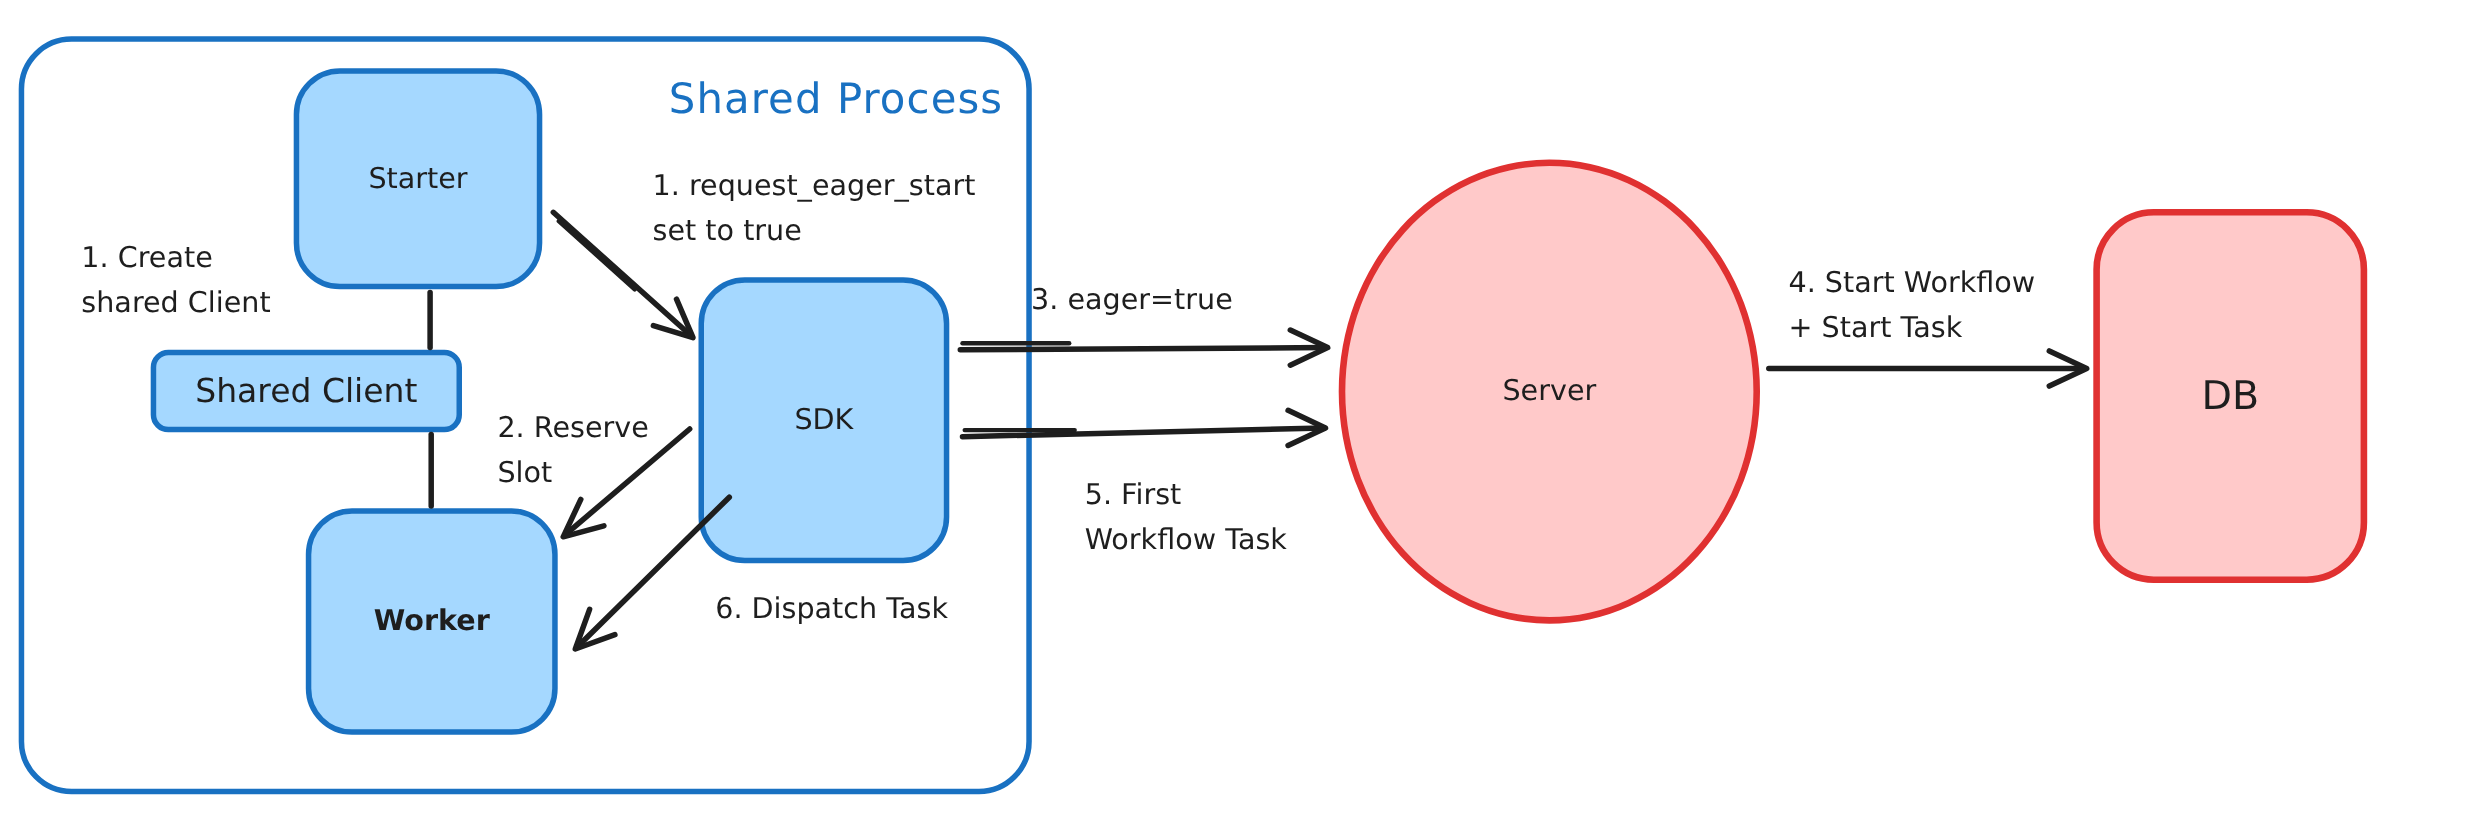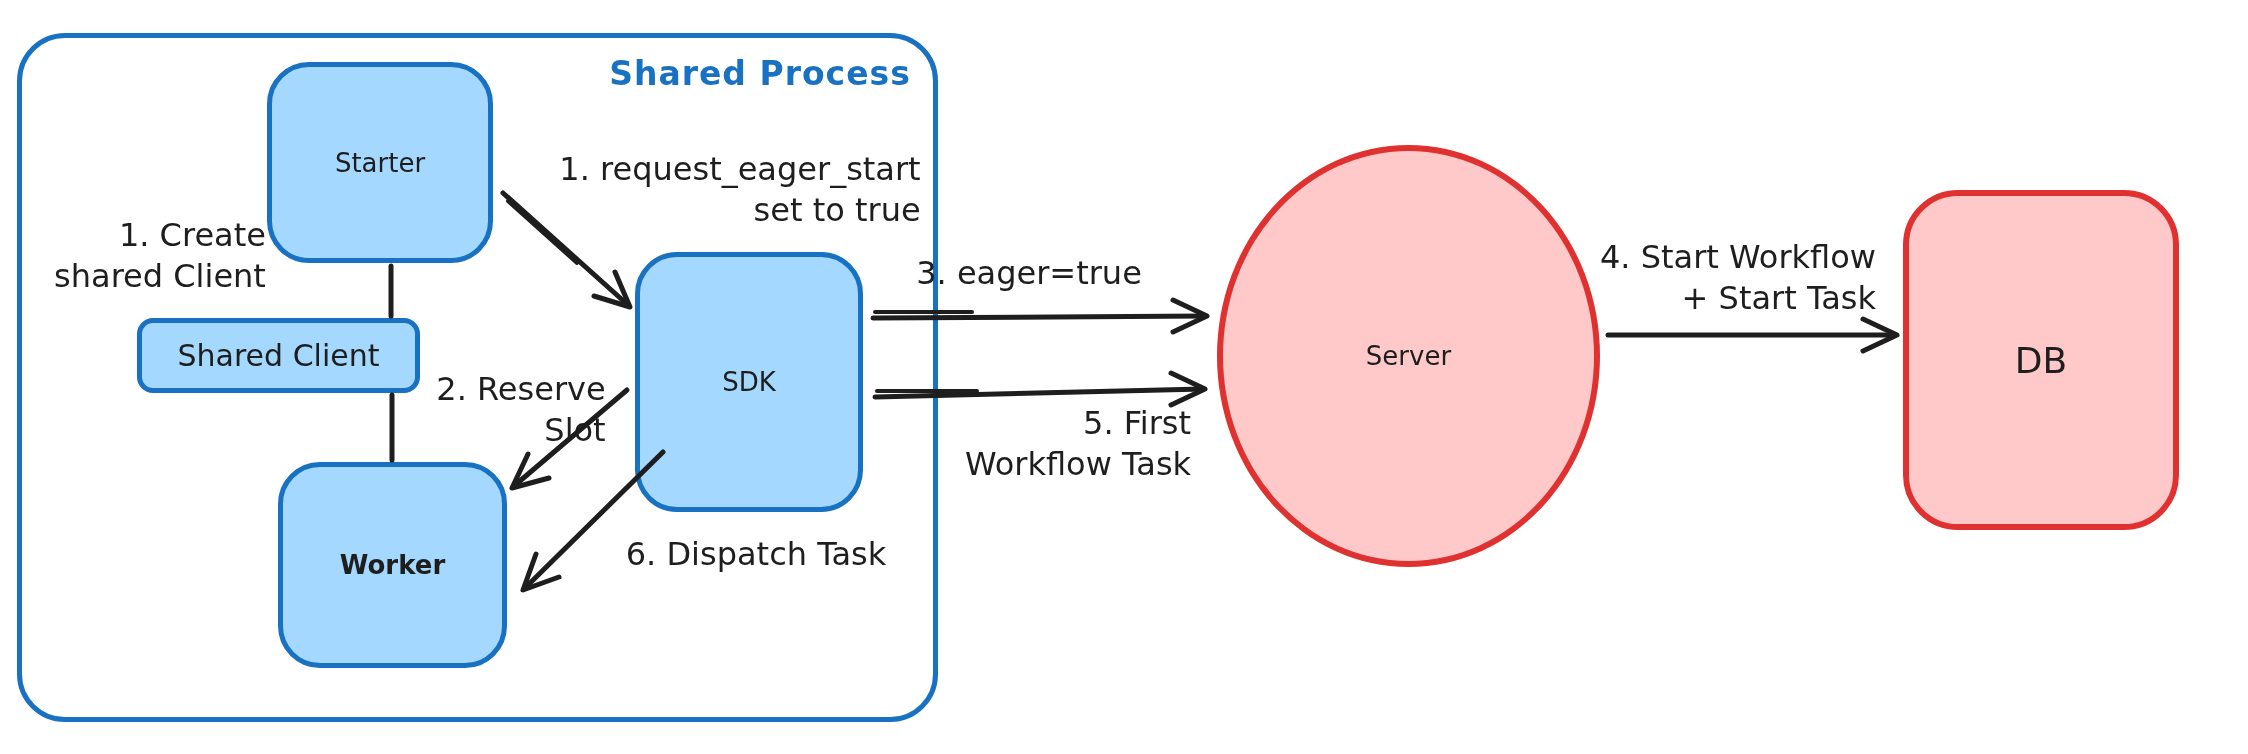--- a/index.html
+++ b/index.html
@@ -21,61 +21,61 @@
   }
   
   .shared-process{
     position:absolute;left:17px;top:33px;width:921px;height:689px;
     border:5px solid var(--blue-stroke);
     border-radius:48px;
     box-sizing:border-box;
     background:transparent;
   }
   .shared-process-label{
-    position:absolute;left:760px;top:73px;
+    position:absolute;left:760px;top:90px;
     transform:translate(-50%,-50%);
     color:var(--blue-stroke);
-    font-size:33px;font-weight:700;
+    font-size:38px;font-weight:400;
     white-space:nowrap;
     letter-spacing:1px;
   }
   
   .node{
     position:absolute;
     box-sizing:border-box;
     display:flex;align-items:center;justify-content:center;
     text-align:center;
     font-size:26px;font-weight:500;
     color:var(--ink);
     white-space:nowrap;
   }
   .node.blue{background:var(--blue-fill);border:5px solid var(--blue-stroke);}
   .node.red{background:var(--red-fill);border:6px solid var(--red-stroke);}
   .starter{left:267px;top:62px;width:226px;height:201px;border-radius:42px;}
   .shared-client{left:137px;top:318px;width:283px;height:75px;border-radius:16px;font-size:30px;}
   .worker{left:278px;top:462px;width:229px;height:206px;border-radius:42px;font-weight:bold;}
   .sdk{left:635px;top:252px;width:228px;height:260px;border-radius:42px;}
   .server{left:1217px;top:145px;width:383px;height:422px;border-radius:50%;border-width:7px;}
-  .db{left:1903px;top:190px;width:276px;height:340px;border-radius:55px;font-size:36px;justify-content:center;}
+  .db{left:1903px;top:190px;width:249px;height:340px;border-radius:55px;font-size:36px;justify-content:center;}
   
   .note{
     position:absolute;
     transform:translate(-50%,-50%);
-    text-align:right;
-    font-size:32px;font-weight:500;
+    text-align:left;
+    font-size:26px;font-weight:500;
     line-height:41px;
     color:var(--ink);
     white-space:nowrap;
   }
   .note-create{left:160px;top:256px;}
   .note-request{left:740px;top:190px;}
   .note-reserve{left:521px;top:410px;}
   .note-dispatch{left:756px;top:554px;}
   .note-eager{left:1029px;top:273px;}
-  .note-first-task{left:1078px;top:444px;}
+  .note-first-task{left:1078px;top:471px;}
   .note-start-workflow{left:1738px;top:278px;}
   
   .wires{
     position:absolute;left:0;top:0;width:2248px;height:754px;
     pointer-events:none;
   }
   .wires line,.wires polyline,.wires path{
     stroke:var(--ink);
     stroke-width:5;
     stroke-linecap:round;

